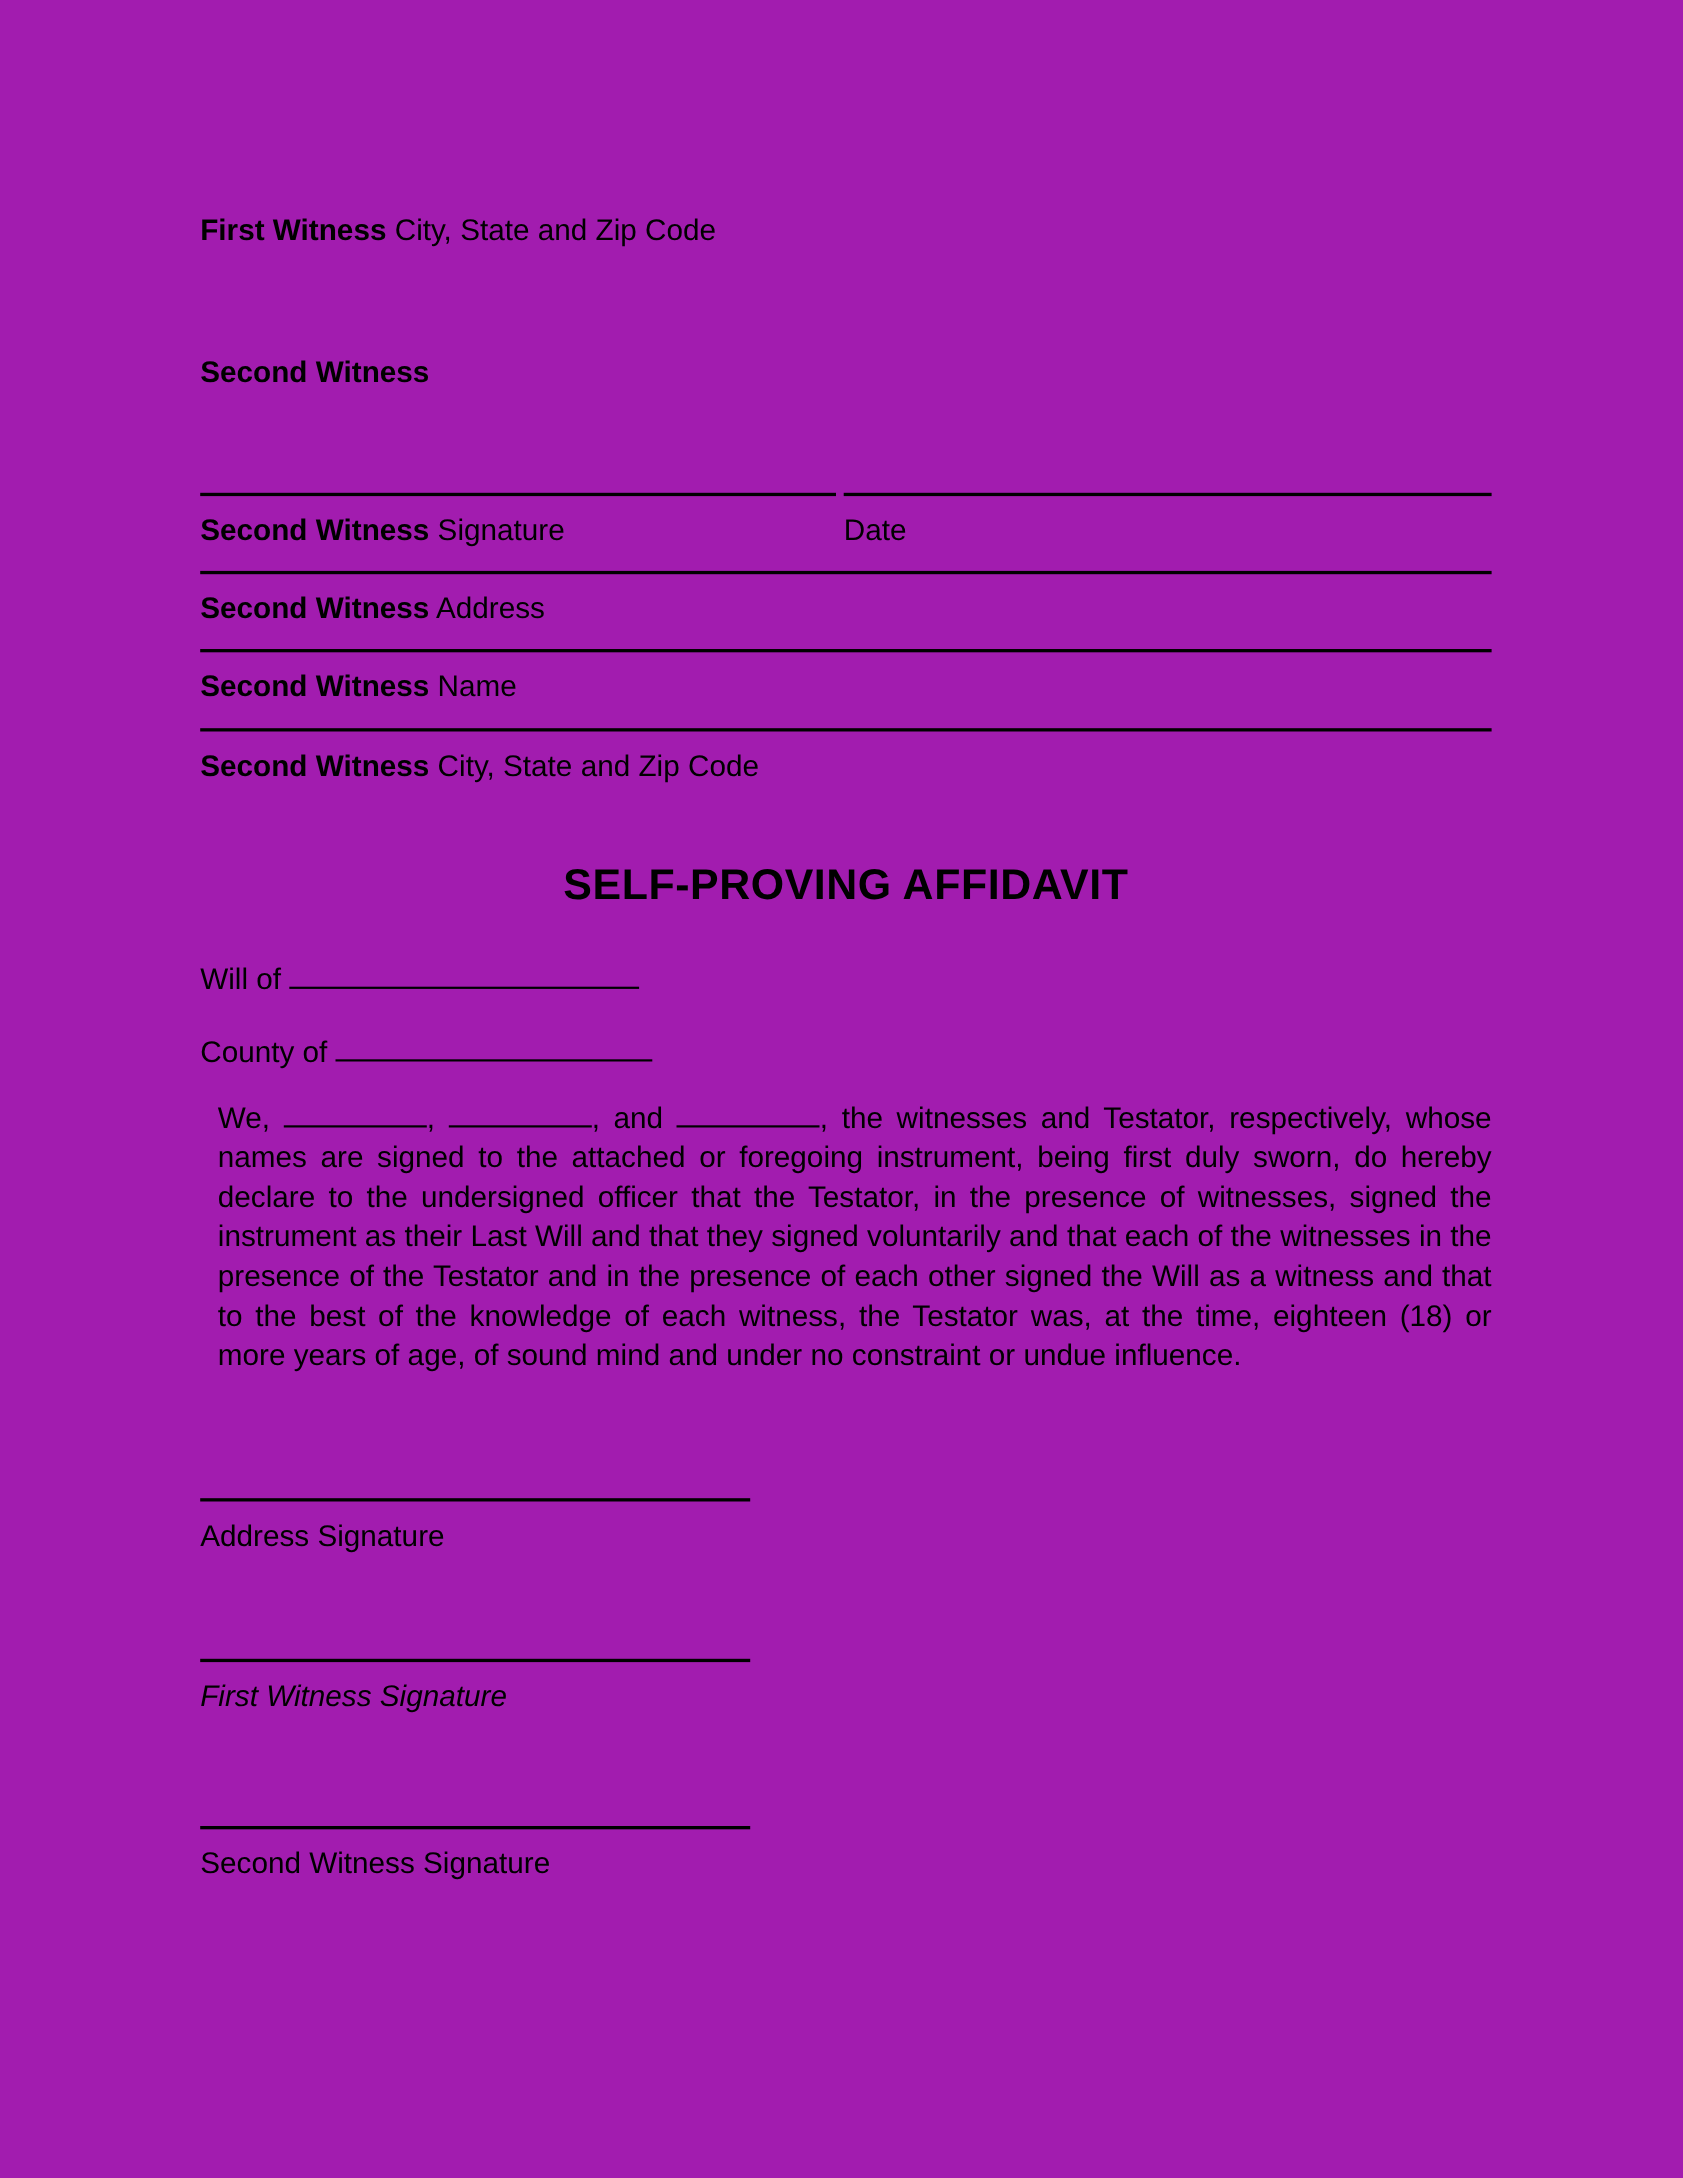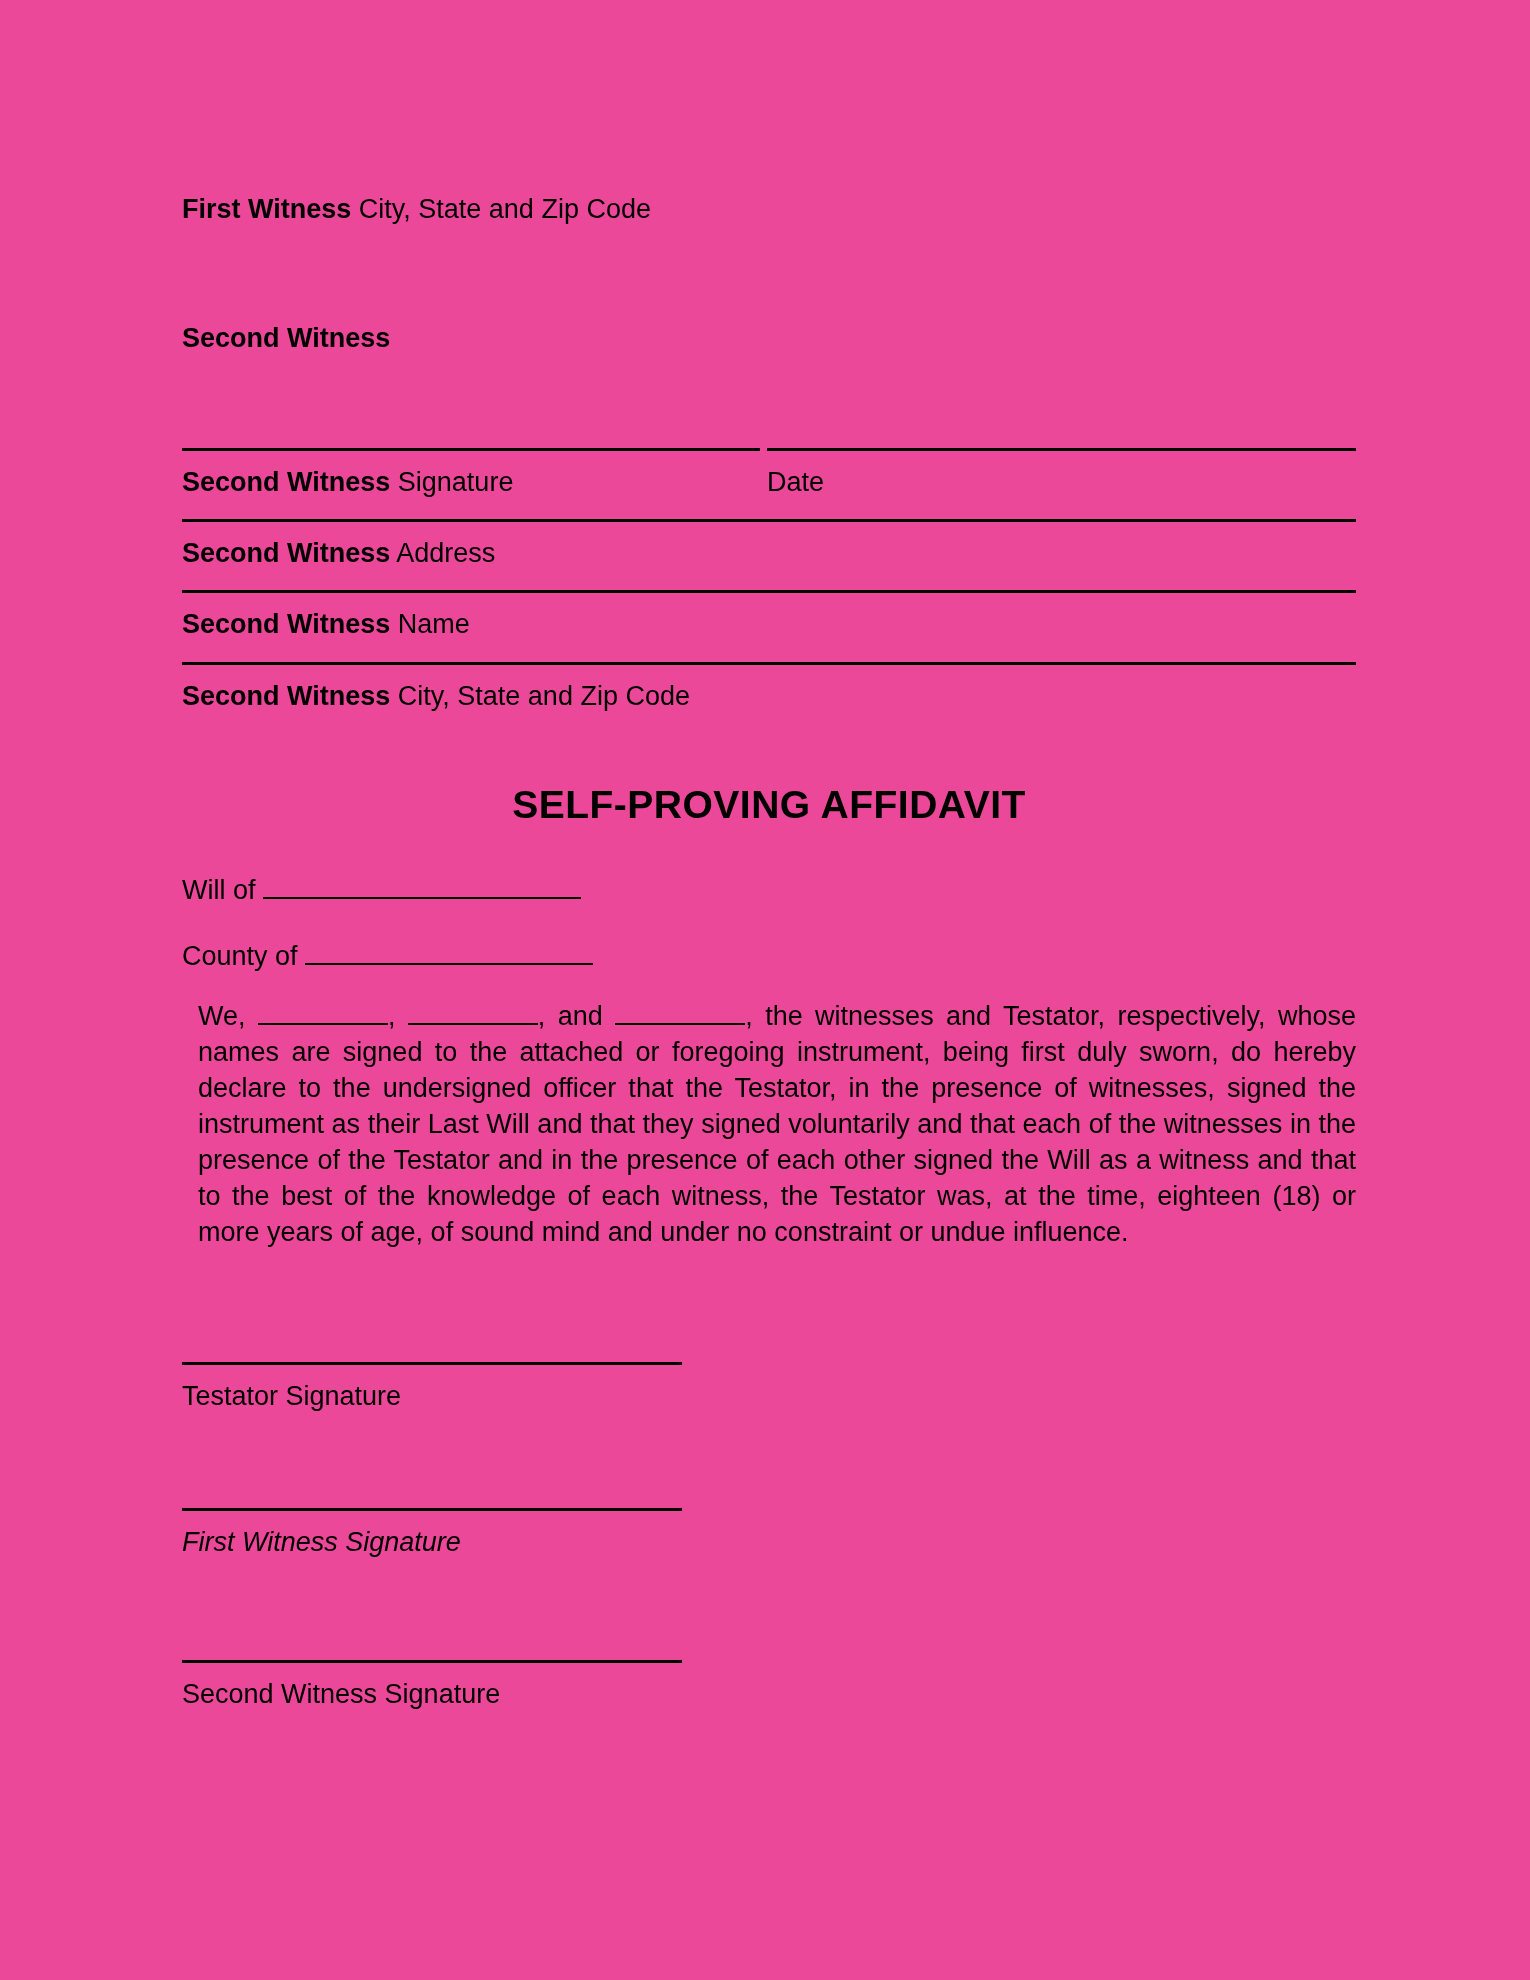--- a/index.html
+++ b/index.html
@@ -4,21 +4,21 @@
 <style>
   html, body {
     margin: 0;
     padding: 0;
     background: #ffffff;
   }
   .page {
     position: relative;
     width: 1530px;
     height: 1980px;
-    background: #ec4899;
+    background: #a21caf;
     color: #000000;
     font-family: "Liberation Sans", sans-serif;
     font-size: 27px;
     line-height: 33px;
     overflow: hidden;
   }
   .content {
     position: absolute;
     left: 182px;
     top: 0;
@@ -111,21 +111,21 @@
 
     <h1 class="doc-title">SELF-PROVING AFFIDAVIT</h1>
 
     <p class="fill-line"><span class="label">Will of </span><span class="blank state-w"></span></p>
 
     <p class="fill-line county"><span class="label">County of </span><span class="blank county-w"></span></p>
 
     <p class="affidavit-paragraph"><span class="label">We, </span><span class="blank para-w"></span><span class="label">, </span><span class="blank para-w"></span><span class="label">, and </span><span class="blank para-w"></span><span class="label">, the witnesses and Testator, respectively, whose names are signed to the attached or foregoing instrument, being first duly sworn, do hereby declare to the undersigned officer that the Testator, in the presence of witnesses, signed the instrument as their Last Will and that they signed voluntarily and that each of the witnesses in the presence of the Testator and in the presence of each other signed the Will as a witness and that to the best of the knowledge of each witness, the Testator was, at the time, eighteen (18) or more years of age, of sound mind and under no constraint or undue influence.</span></p>
 
     <div class="sig-block testator">
-      <span class="label">Testator Signature</span>
+      <span class="label">Address Signature</span>
     </div>
 
     <div class="sig-block first-witness">
       <span class="label">First Witness Signature</span>
     </div>
 
     <div class="sig-block second-witness">
       <span class="label">Second Witness Signature</span>
     </div>
 

